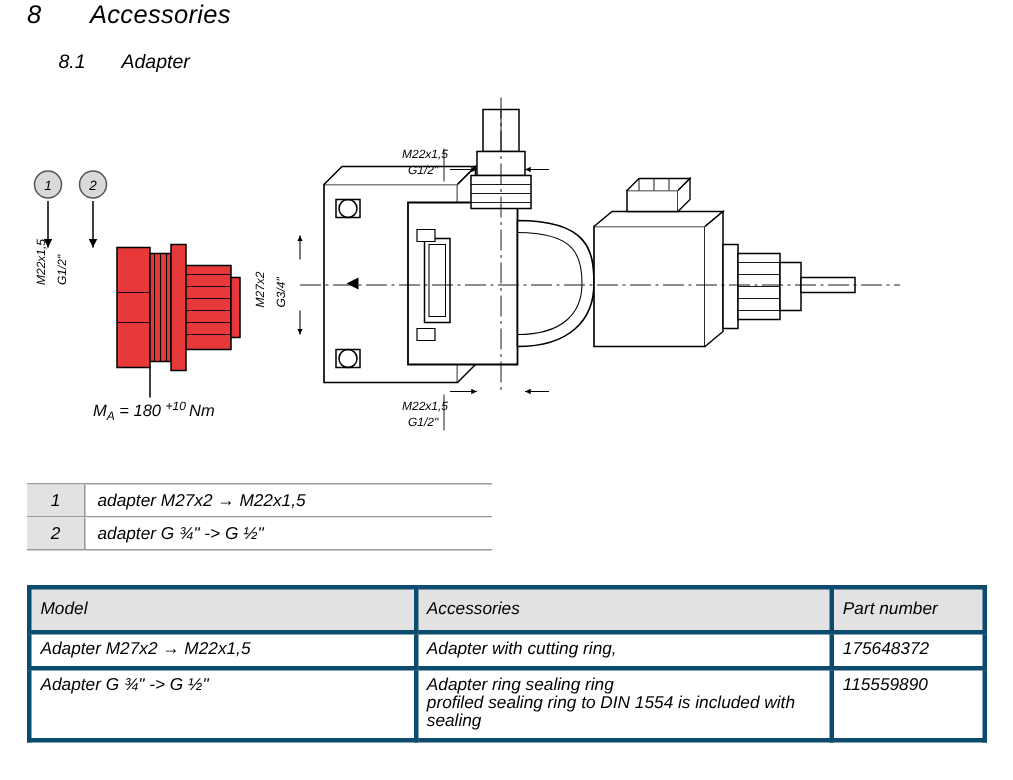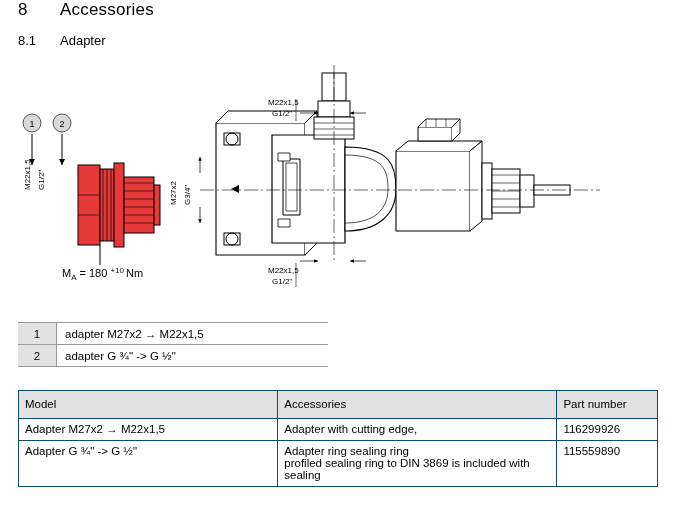--- a/index.html
+++ b/index.html
@@ -12,37 +12,38 @@
     background: #ffffff;
     font-family: "Liberation Sans", sans-serif;
     color: #000000;
     position: relative;
     overflow: hidden;
   }
   .page {
     position: relative;
     width: 616px;
     height: 520px;
+    font-style: italic;
   }
   
   .h1 {
     position: absolute;
     left: 18px;
     top: 0px;
     font-size: 17px;
     letter-spacing: 0.2px;
   }
   .h1 .num { display: inline-block; width: 42px; }
   .h2 {
     position: absolute;
     left: 18px;
     top: 33px;
     font-size: 13px;
   }
-  .h2 .num { display: inline-block; width: 42px; }
+  .h2 .num { display: inline-block; width: 42px; margin-left: 21px; }
 
   
   .drawing {
     position: absolute;
     left: 0;
     top: 55px;
     width: 675px;
     height: 250px;
   }
   .drawing svg { display: block; }
@@ -83,21 +84,21 @@
   
   .table {
     position: absolute;
     left: 18px;
     top: 390px;
     width: 640px;
     border-collapse: collapse;
     font-size: 11.5px;
   }
   .table th, .table td {
-    border: 1px solid #0c4a6e;
+    border: 3px solid #0c4a6e;
     text-align: left;
     vertical-align: top;
     padding: 4px 6px 5px 6px;
     font-weight: normal;
   }
   .table thead th {
     background: #e2e2e2;
     height: 18px;
     vertical-align: middle;
   }
@@ -274,29 +275,29 @@
       <tr>
         <th class="col-model">Model</th>
         <th class="col-desc">Accessories</th>
         <th class="col-part">Part number</th>
       </tr>
     </thead>
     <tbody>
       <tr>
         <td>Adapter M27x2 → M22x1,5</td>
         <td class="cell-lines">
-          <span>Adapter with cutting edge,</span>
+          <span>Adapter with cutting ring,</span>
         </td>
-        <td>116299926</td>
+        <td>175648372</td>
       </tr>
       <tr>
         <td>Adapter G ¾" -&gt; G ½"</td>
         <td class="cell-lines">
           <span>Adapter ring sealing ring</span>
-          <span>profiled sealing ring to DIN 3869   is included with</span>
+          <span>profiled sealing ring to DIN 1554   is included with</span>
           <span>sealing</span>
         </td>
         <td>115559890</td>
       </tr>
     </tbody>
   </table>
 
 </div>
 
 </body></html>

